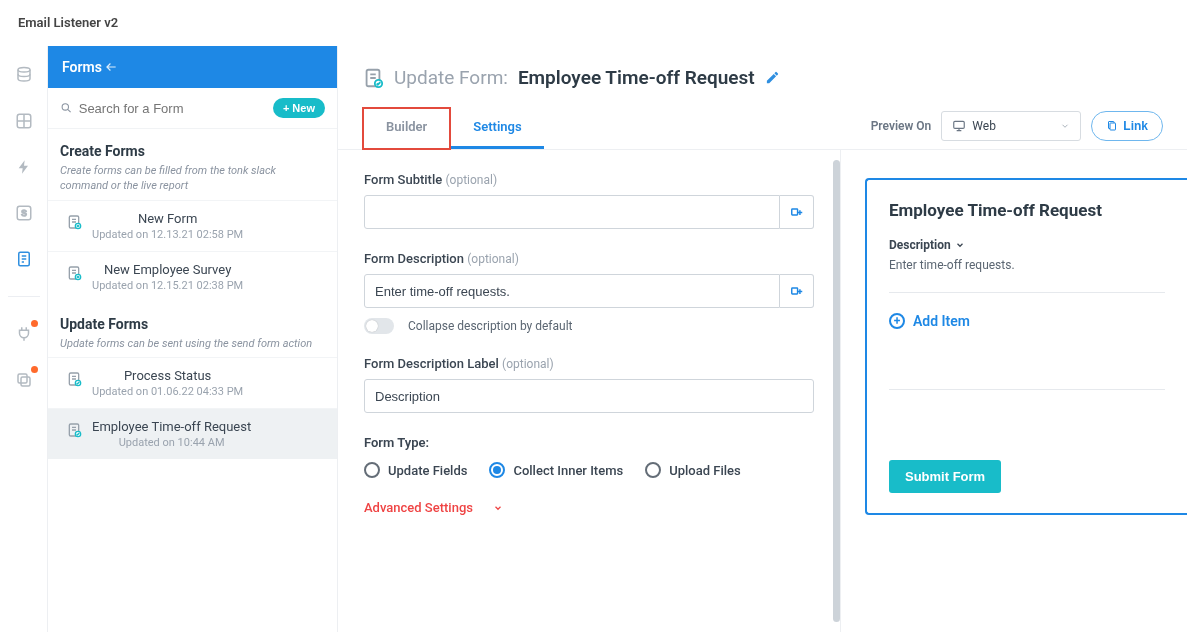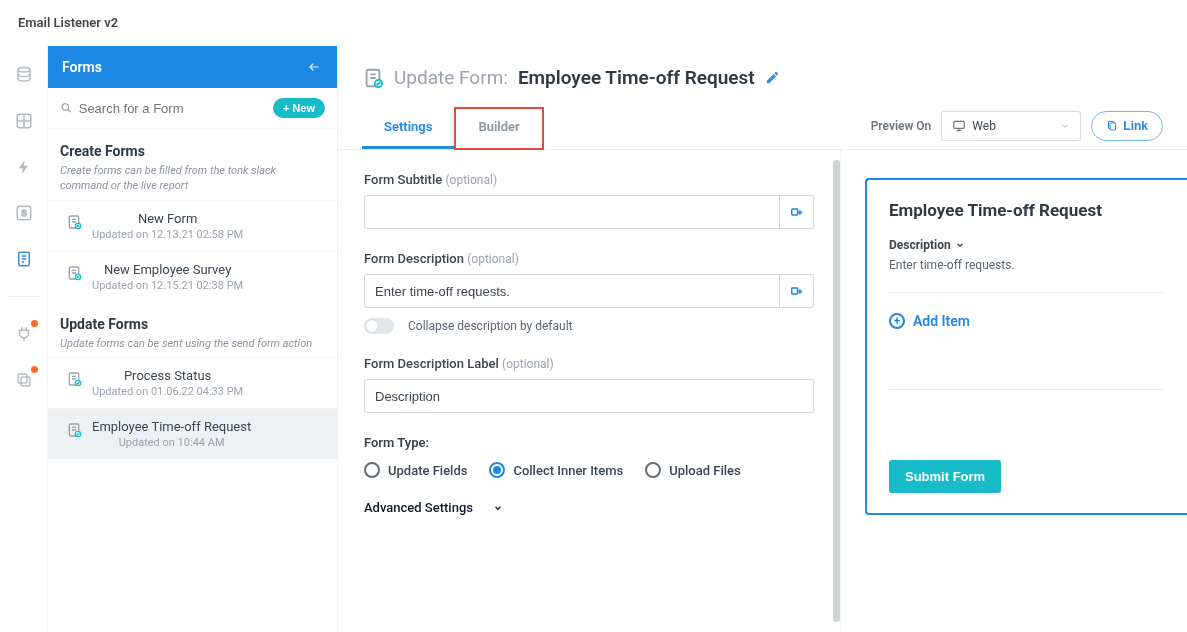--- a/index.html
+++ b/index.html
@@ -57,21 +57,21 @@
     width: 290px;
     background: #fff;
     border-right: 1px solid #edeff2;
     display:flex; flex-direction:column;
     flex-shrink:0;
   }
   .sidebar-header {
     background: #1e88e5;
     color:#fff;
     height:42px;
-    display:flex; align-items:center; justify-content:space-between;
+    display:flex; align-items:center; justify-content:flex-start;
     padding:12px 14px;
     font-weight:600; font-size:14px;
   }
   .sidebar-header .back { color:#fff; opacity:.85; }
 
   .search-row {
     display:flex; align-items:center; gap:8px;
     padding:10px 12px;
     border-bottom:1px solid #f1f3f5;
   }
@@ -227,21 +227,21 @@
   .radio {
     width:16px; height:16px; border:2px solid #646d77; border-radius:50%;
     display:flex; align-items:center; justify-content:center;
   }
   .radio.checked { border-color:#1e88e5; }
   .radio.checked::after {
     content:""; width:8px; height:8px; background:#1e88e5; border-radius:50%;
   }
 
   .adv-link {
-    color:#0f172a; font-size:13px; font-weight:500;
+    color:#ef4444; font-size:13px; font-weight:500;
     display:flex; align-items:center; gap:20px; cursor:pointer;
     margin-top:10px;
   }
 
   .preview-pane {
     width:346px;
     padding:28px 0 0 24px;
     overflow:hidden;
   }
   .preview-card {
@@ -435,22 +435,22 @@
         <span class="edit">
           <svg width="15" height="15" viewBox="0 0 24 24" fill="currentColor">
               <path d="M3 17.25V21h3.75l11-11-3.75-3.75zM20.7 7.05a1 1 0 0 0 0-1.4l-2.35-2.35a1 1 0 0 0-1.4 0L15 5.25 18.75 9z"></path>
             </svg>
         </span>
       </div>
     </div>
 
     <div class="tabs-row">
       <div class="tabs">
+        <div class="tab highlighted">Builder</div>
         <div class="tab active">Settings</div>
-        <div class="tab highlighted">Builder</div>
       </div>
       <div class="toolbar-right">
         <span class="preview-label">Preview On</span>
         <div class="select">
           <span class="left">
             <span style="color:#6b7684">
               <svg width="14" height="14" viewBox="0 0 24 24" fill="none" stroke="currentColor" stroke-width="2">
                   <rect x="3" y="4" width="18" height="12" rx="2"></rect>
                   <path d="M8 20h8M12 16v4"></path>
                 </svg>

